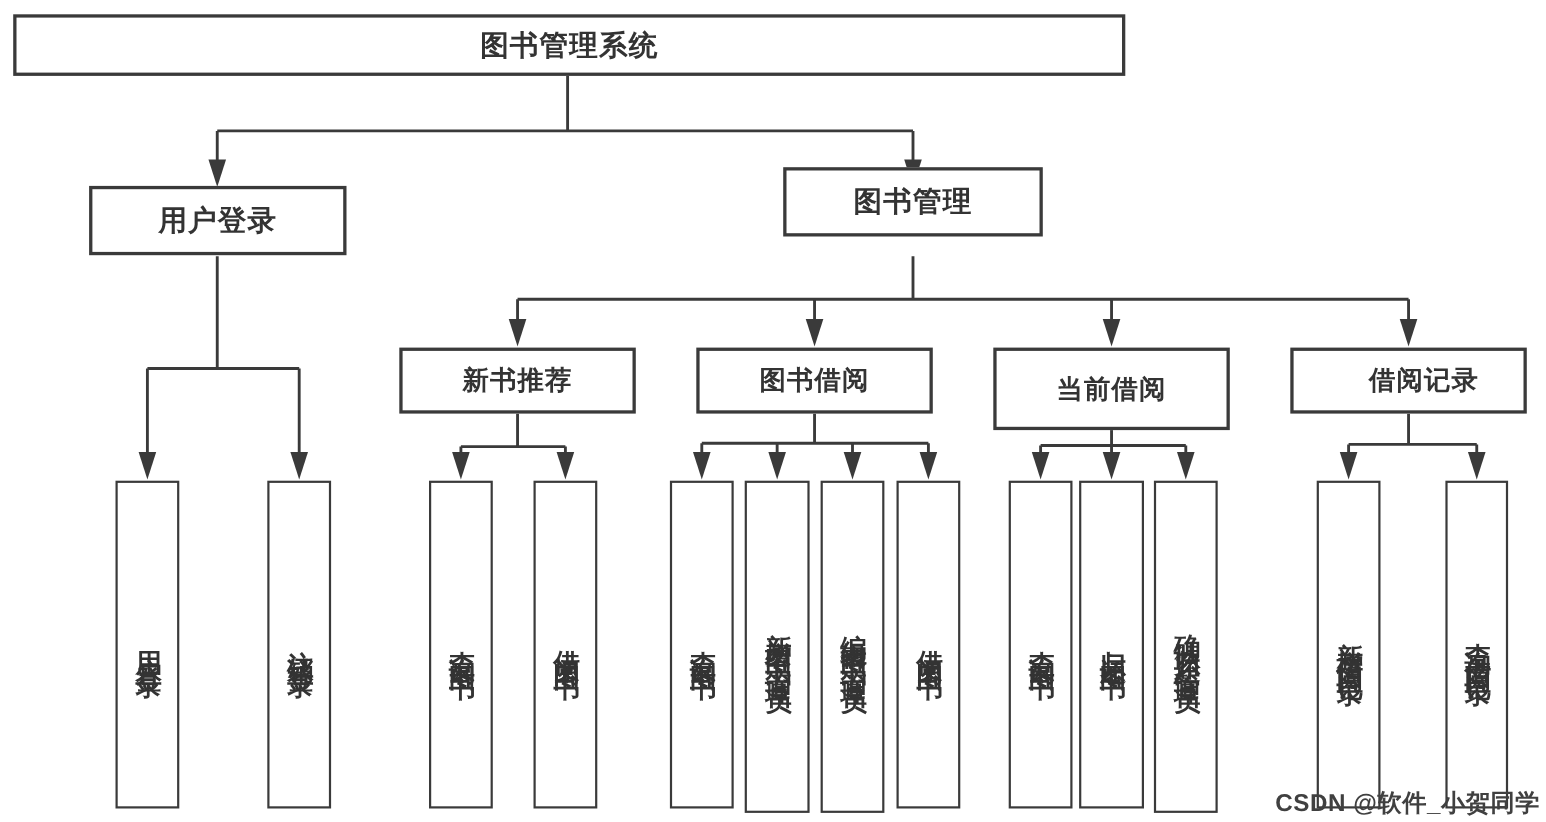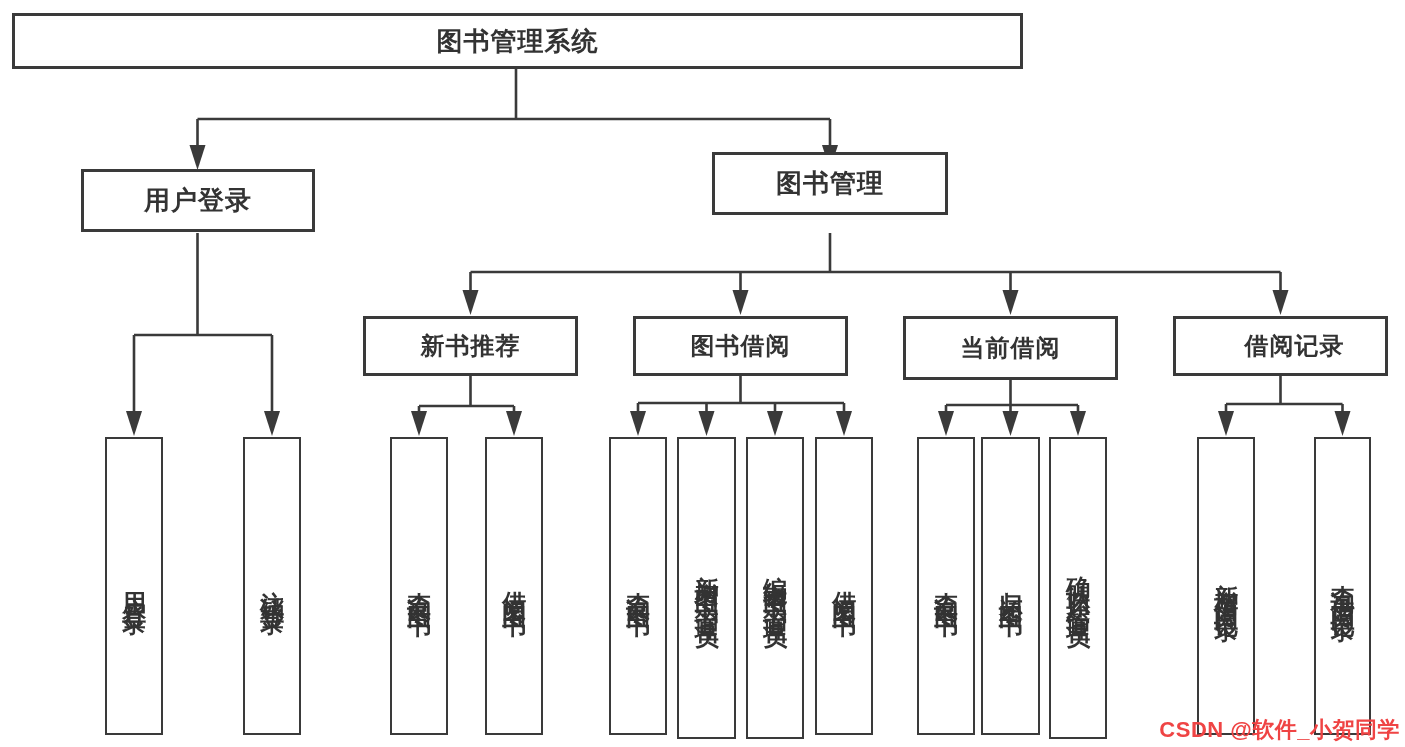--- a/index.html
+++ b/index.html
@@ -23,21 +23,21 @@
     top:437px;height:298px;width:58px;border-width:2.5px;
   }
   .leaf.tall{height:302px;}
   .vtext{
     writing-mode:vertical-rl;text-orientation:mixed;
     font-size:24px;letter-spacing:7px;line-height:1.1;color:#333333;
     white-space:nowrap;
   }
   .watermark{
     position:absolute;right:5px;bottom:2px;
-    font-size:22px;color:#ef4444;letter-spacing:0.5px;
+    font-size:22px;color:#404040;letter-spacing:0.5px;
   }
 </style>
 </head>
 <body>
 
 <div class="canvas">
 
   <svg class="connectors" viewBox="0 0 1405 747" xmlns="http://www.w3.org/2000/svg">
     <path d="M516 68 V119 M197.5 119 H830 M197.5 119 V150 M830 119 V150 M830 233 V272 M470.5 272 H1280.5 M470.5 272 V296 M740.5 272 V296 M1010.5 272 V296 M1280.5 272 V296"></path>
     <path d="M197.5 233 V335 M134 335 H272 M134 335 V416 M272 335 V416 M470.5 376 V406 M419 406 H514 M419 406 V416 M514 406 V416"></path>
@@ -74,21 +74,21 @@
   <div class="box l2-box" style="left:712px;top:152px;width:236px;height:63px;">
     <span>图书管理</span>
   </div>
 
   <div class="box l3-box" style="left:363px;top:316px;width:215px;height:60px;">
     <span>新书推荐</span>
   </div>
   <div class="box l3-box" style="left:633px;top:316px;width:215px;height:60px;text-align:center;">
     <span>图书借阅</span>
   </div>
-  <div class="box l3-box" style="left:903px;top:316px;width:215px;height:64px;">
+  <div class="box l3-box" style="left:903px;top:316px;width:215px;height:75px;">
     <span>当前借阅</span>
   </div>
   <div class="box l3-box" style="left:1173px;top:316px;width:215px;height:60px;padding-left:28px;">
     <span>借阅记录</span>
   </div>
 
   <div class="box leaf" style="left:105px;width:58px;">
     <span class="vtext">用户登录</span>
   </div>
   <div class="box leaf" style="left:243px;width:58px;">

